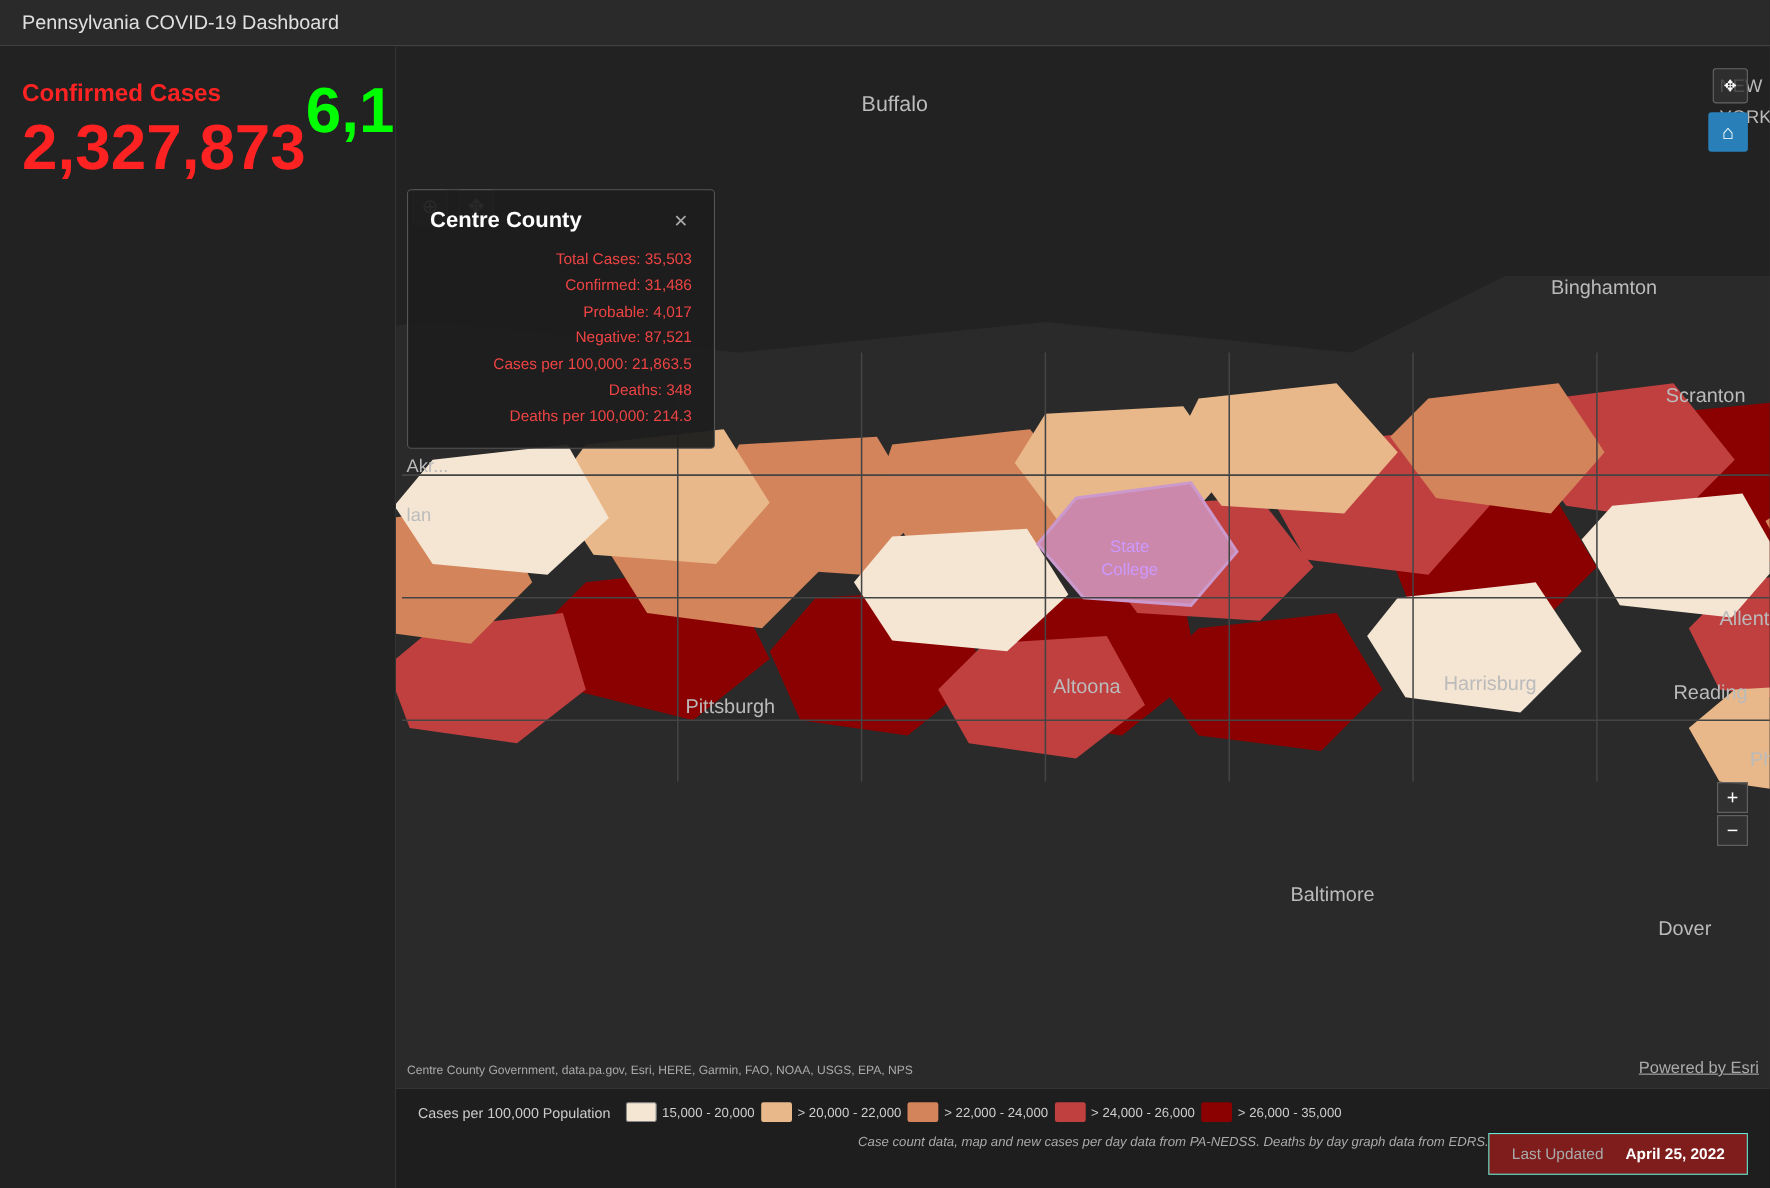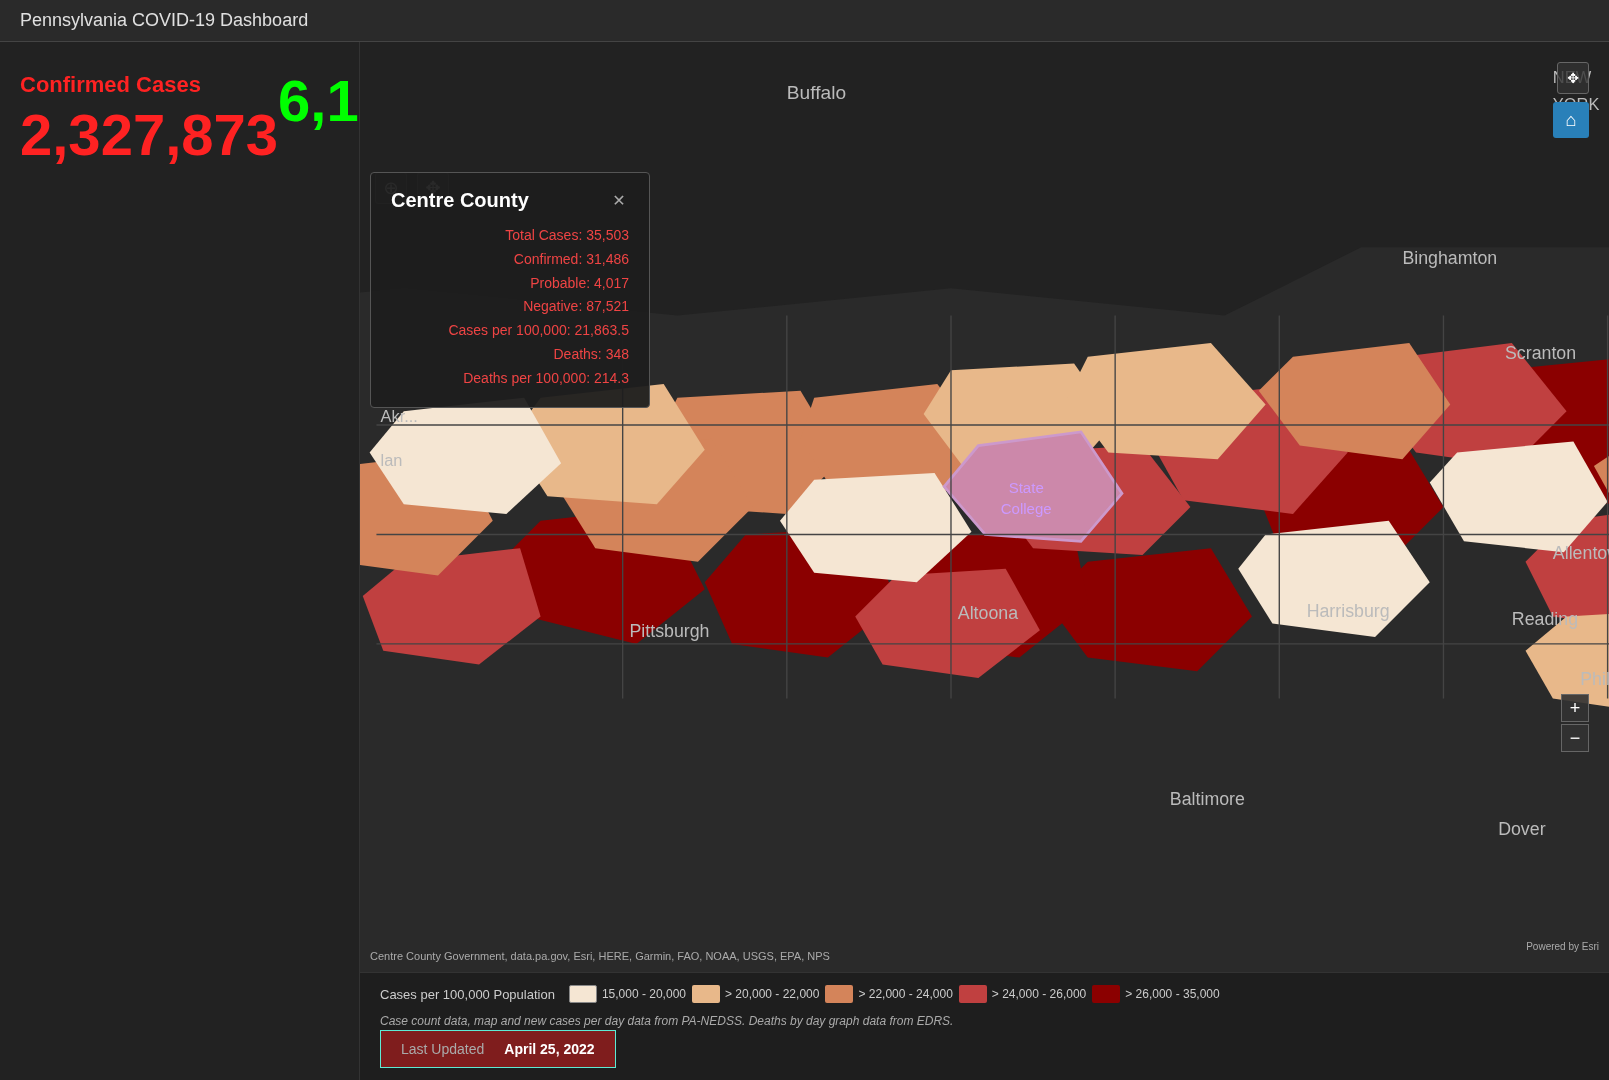--- a/index.html
+++ b/index.html
@@ -208,24 +208,25 @@
     .map-attribution {
       position: absolute;
       bottom: 10px;
       left: 10px;
       font-size: 11px;
       color: #aaa;
     }
 
     .esri-credit {
       position: absolute;
-      bottom: 20px;
+      bottom: 10px;
       right: 10px;
-      font-size: 10px;
+      font-size: 15px;
       color: #aaa;
+      text-decoration: underline;
     }
 
     
     .bottom-bar {
       background: #1e1e1e;
       padding: 12px 20px;
       flex-shrink: 0;
       border-top: 1px solid #333;
     }
 
@@ -253,21 +254,20 @@
     .legend-swatch {
       width: 28px;
       height: 18px;
       border-radius: 2px;
     }
 
     .info-row {
       display: flex;
       justify-content: flex-end;
       align-items: flex-start;
-      flex-direction: column;
     }
 
     .footnote {
       font-size: 12px;
       color: #aaa;
       font-style: italic;
       max-width: 600px;
       line-height: 1.4;
     }
 

